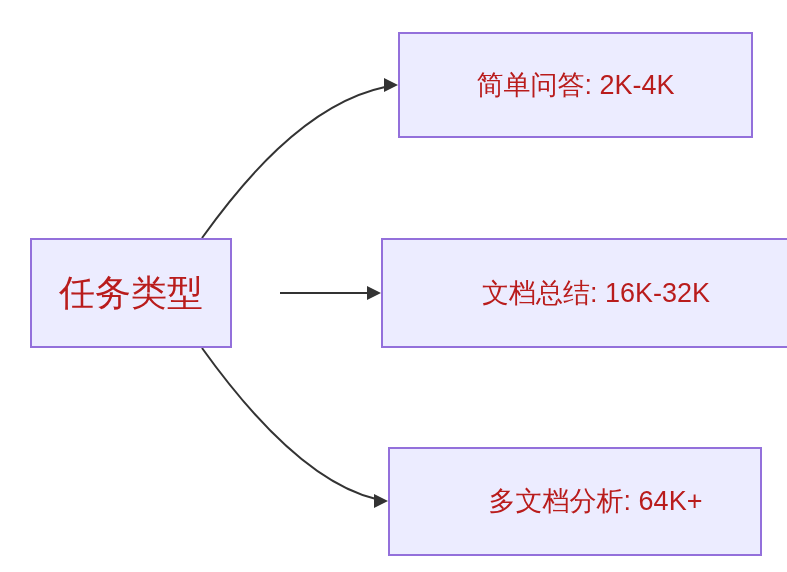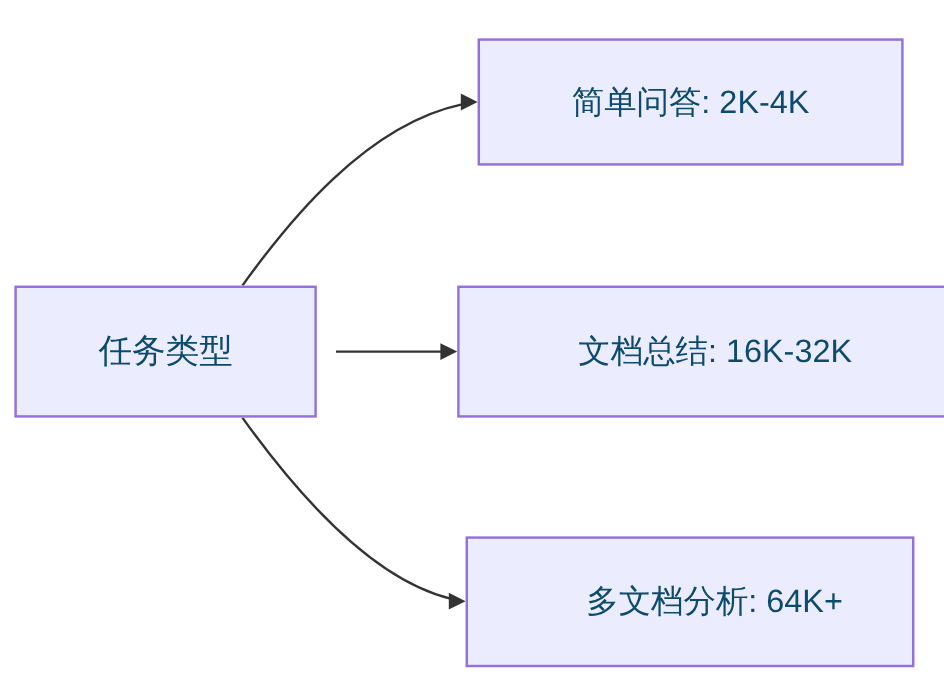--- a/index.html
+++ b/index.html
@@ -33,26 +33,26 @@
     stroke: none;
   }
   .node {
     position: absolute;
     box-sizing: border-box;
     background: #ECECFF;
     border: 2px solid #9370DB;
     display: flex;
     align-items: center;
     justify-content: center;
-    color: #0c4a6e;
+    color: #b91c1c;
     font-size: 27px;
     line-height: 1.2;
     white-space: nowrap;
   }
-  .node-root    { left: 12px;  top: 238px; width: 252px; height: 110px; font-size: 28px; }
+  .node-root    { left: 30px;  top: 238px; width: 202px; height: 110px; font-size: 36px; }
   .node-branch0 { left: 398px; top: 32px;  width: 355px; height: 106px; }
   .node-branch1 { left: 381px; top: 238px; width: 430px; height: 110px; }
   .node-branch2 { left: 388px; top: 447px; width: 374px; height: 109px; padding-left: 41px; }
 </style>
 </head>
 <body>
 
 <div class="canvas">
 
   <svg class="edges" viewBox="0 0 787 572" aria-hidden="true">

